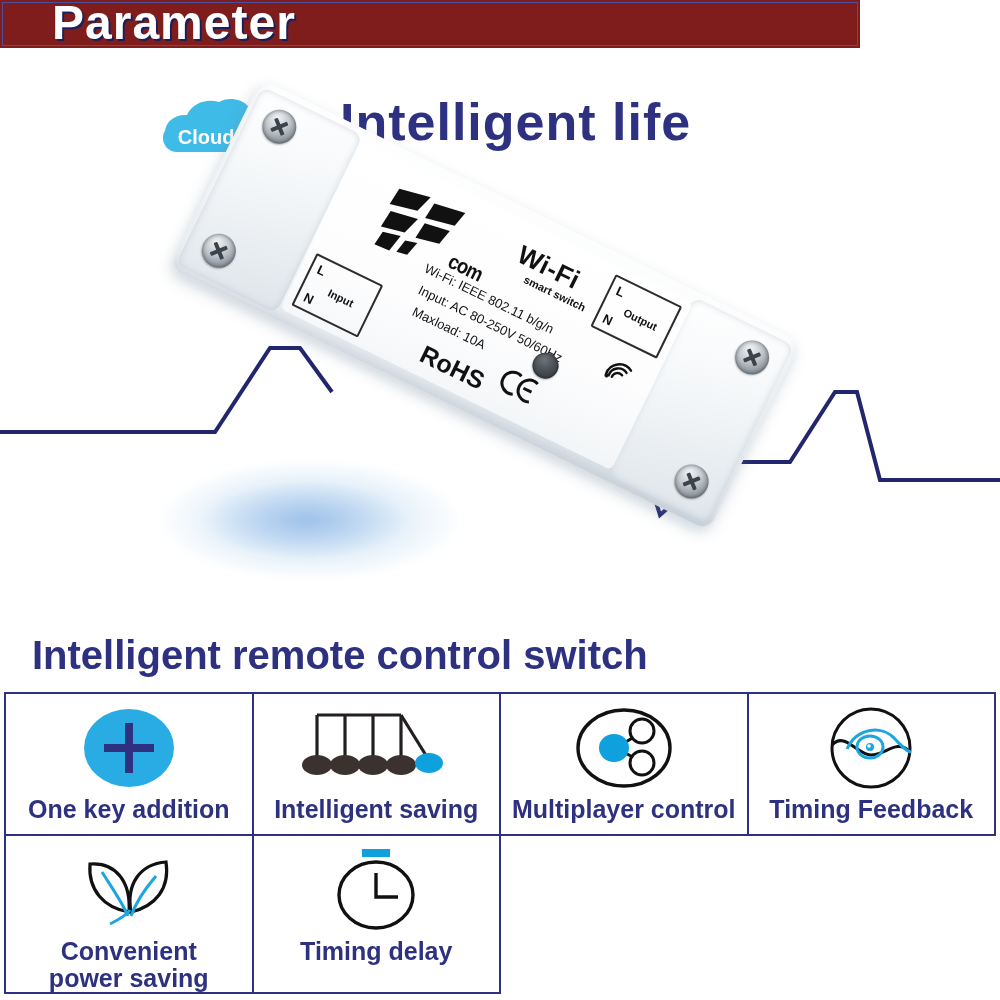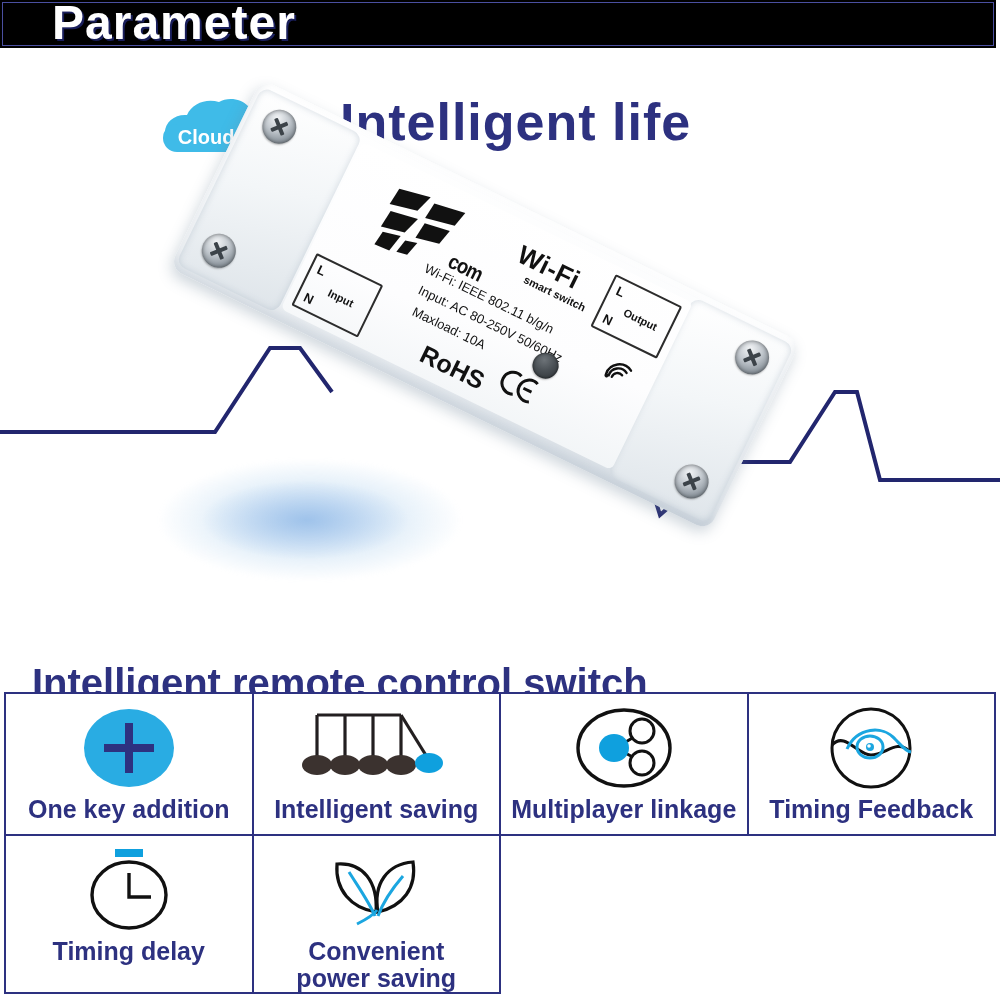--- a/index.html
+++ b/index.html
@@ -12,23 +12,23 @@
     background: #ffffff;
     font-family: "Liberation Sans", sans-serif;
     overflow: hidden;
     position: relative;
   }
 
   
   .banner {
     position: absolute;
     left: 0; top: 0;
-    width: 996px;
+    width: 860px;
     height: 51px;
-    background: #000000;
+    background: #7f1d1d;
     border-bottom: 3px solid #ffffff;
     box-sizing: border-box;
   }
   .banner-inner {
     position: absolute;
     left: 2px; top: 2px; right: 2px; bottom: 2px;
     border: 1px solid #4a4fa0;
     box-sizing: border-box;
   }
   .banner-title {
@@ -264,21 +264,20 @@
   
   .section-headline {
     position: absolute;
     left: 32px;
     top: 633px;
     font-size: 40px;
     font-weight: bold;
     color: #2d3180;
     letter-spacing: 0px;
     white-space: nowrap;
-    margin-top: 28px;
   }
 
   
   .feature-grid {
     position: absolute;
     left: 4px;
     top: 692px;
     width: 992px;
     height: 302px;
     display: grid;
@@ -457,55 +456,55 @@
   <div class="feature-cell">
     <div class="feature-icon">
       <svg width="100" height="86" viewBox="0 0 100 86">
         <ellipse cx="50" cy="43" rx="46" ry="38" fill="none" stroke="#111" stroke-width="3.4"></ellipse>
         <path d="M42 43 L68 27 M42 43 L68 57" stroke="#111" stroke-width="3"></path>
         <circle cx="68" cy="26" r="12" fill="#fff" stroke="#111" stroke-width="3"></circle>
         <circle cx="68" cy="58" r="12" fill="#fff" stroke="#111" stroke-width="3"></circle>
         <ellipse cx="40" cy="43" rx="15" ry="14" fill="#0fa0de"></ellipse>
       </svg>
     </div>
-    <div class="feature-label">Multiplayer linkage</div>
+    <div class="feature-label">Multiplayer control</div>
   </div>
 
   <div class="feature-cell">
     <div class="feature-icon">
       <svg width="100" height="86" viewBox="0 0 100 86">
         <circle cx="50" cy="43" r="39" fill="none" stroke="#111" stroke-width="3"></circle>
         <path d="M11 40 C24 26 36 50 50 50 C64 50 76 34 88 46" fill="none" stroke="#111" stroke-width="3"></path>
         <path d="M26 44 C36 22 62 20 74 34 C80 40 84 46 90 47" fill="none" stroke="#1ba6e0" stroke-width="3"></path>
         <ellipse cx="49" cy="42" rx="13" ry="11" fill="none" stroke="#1ba6e0" stroke-width="3"></ellipse>
         <circle cx="49" cy="42" r="4" fill="#1ba6e0"></circle>
         <circle cx="48" cy="41" r="1.8" fill="#ffffff"></circle>
       </svg>
     </div>
     <div class="feature-label">Timing Feedback</div>
   </div>
 
-  <div class="feature-cell">
-    <div class="feature-icon">
-      <svg width="100" height="86" viewBox="0 0 100 86">
-        <rect x="36" y="2" width="28" height="8" fill="#0fa0de"></rect>
-        <ellipse cx="50" cy="48" rx="37" ry="33" fill="none" stroke="#111" stroke-width="3.4"></ellipse>
-        <path d="M50 26 V50 H72" fill="none" stroke="#111" stroke-width="3.4"></path>
-      </svg>
-    </div>
-    <div class="feature-label">Timing delay</div>
-  </div>
-
   <div class="feature-cell two-line">
     <div class="feature-icon">
       <svg width="110" height="80" viewBox="0 0 110 80">
         <path d="M55 62 C30 58 14 40 16 14 C42 12 57 32 55 62 Z" fill="none" stroke="#111" stroke-width="3.2"></path>
         <path d="M57 62 C82 56 96 38 92 12 C66 14 52 34 57 62 Z" fill="none" stroke="#111" stroke-width="3.2"></path>
         <path d="M28 22 C38 38 48 52 54 66" fill="none" stroke="#1ba6e0" stroke-width="3"></path>
         <path d="M82 26 C70 40 62 52 57 66" fill="none" stroke="#1ba6e0" stroke-width="3"></path>
         <path d="M36 74 C44 70 52 66 56 60" fill="none" stroke="#1ba6e0" stroke-width="3"></path>
       </svg>
     </div>
     <div class="feature-label">Convenient
 power saving</div>
   </div>
 
+  <div class="feature-cell">
+    <div class="feature-icon">
+      <svg width="100" height="86" viewBox="0 0 100 86">
+        <rect x="36" y="2" width="28" height="8" fill="#0fa0de"></rect>
+        <ellipse cx="50" cy="48" rx="37" ry="33" fill="none" stroke="#111" stroke-width="3.4"></ellipse>
+        <path d="M50 26 V50 H72" fill="none" stroke="#111" stroke-width="3.4"></path>
+      </svg>
+    </div>
+    <div class="feature-label">Timing delay</div>
+  </div>
+
 </div>
 
 </body></html>

